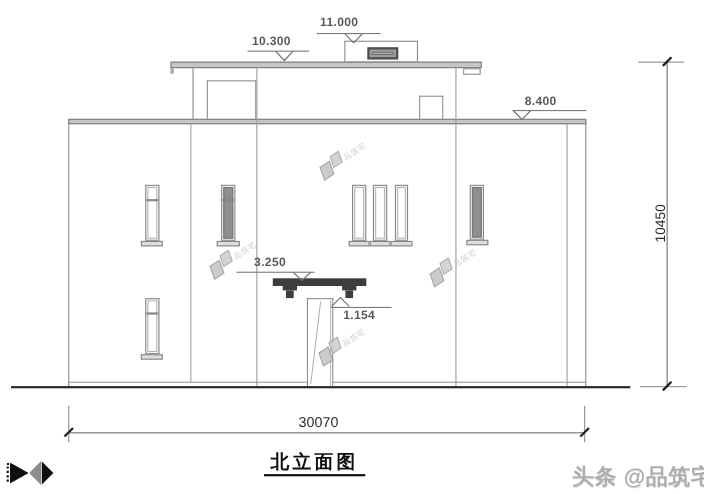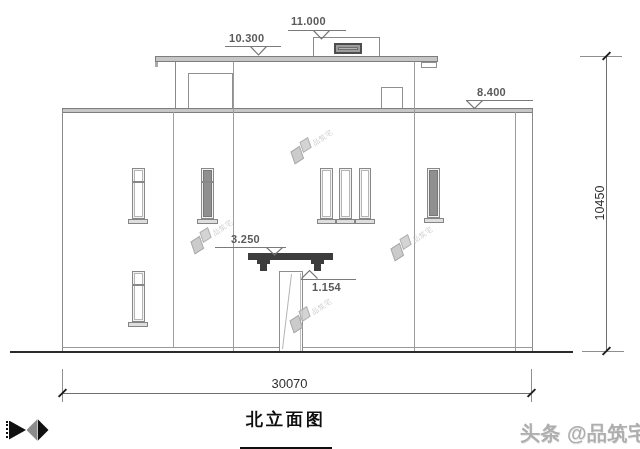--- a/index.html
+++ b/index.html
@@ -16,21 +16,21 @@
   .sill{position:absolute;border:1px solid #858585;background:#dedede;box-sizing:border-box;}
   .darkfill{position:absolute;background:#3d3d3d;}
   .elev-label{position:absolute;font-size:11px;color:#5a5a5a;white-space:nowrap;letter-spacing:0.3px;font-weight:bold;}
   .elev-line{position:absolute;height:1px;background:#7a7a7a;}
   .dim-line{position:absolute;background:#6f6f6f;}
   .ext-line{position:absolute;background:#8f8f8f;}
   .tick{position:absolute;width:11px;height:2px;background:#1d1d1d;transform:rotate(-45deg);}
   .dim-text{position:absolute;font-size:13px;color:#2e2e2e;}
   .title{position:absolute;left:240px;top:408px;width:92px;text-align:center;
          font-size:17px;font-weight:bold;color:#0f0f0f;letter-spacing:3px;
-         border-bottom:2px solid #0f0f0f;padding-bottom:16px;}
+         border-bottom:2px solid #0f0f0f;padding-bottom:0;}
   .credit{position:absolute;left:520px;top:420px;width:118px;font-size:20px;font-weight:bold;
           color:#aeaeae;letter-spacing:0.5px;text-shadow:0.5px 0.5px 0 #e6e6e6;white-space:nowrap;}
   .stamp{position:absolute;width:54px;height:22px;transform:rotate(-33deg);display:flex;
          align-items:center;gap:2px;opacity:0.85;}
   .stamp .cube{width:9px;height:11px;background:#c3c3c3;border:1px solid #9c9c9c;transform:skewX(-14deg);}
   .stamp .cube2{width:8px;height:9px;margin-top:-7px;background:#cdcdcd;border:1px solid #a5a5a5;transform:skewX(-14deg);}
   .stamp .stamp-txt{font-size:7px;color:#c2c2c2;letter-spacing:0.5px;white-space:nowrap;}
   .tri-black{position:absolute;background:#101010;}
   svg{position:absolute;overflow:visible;}
 </style>

